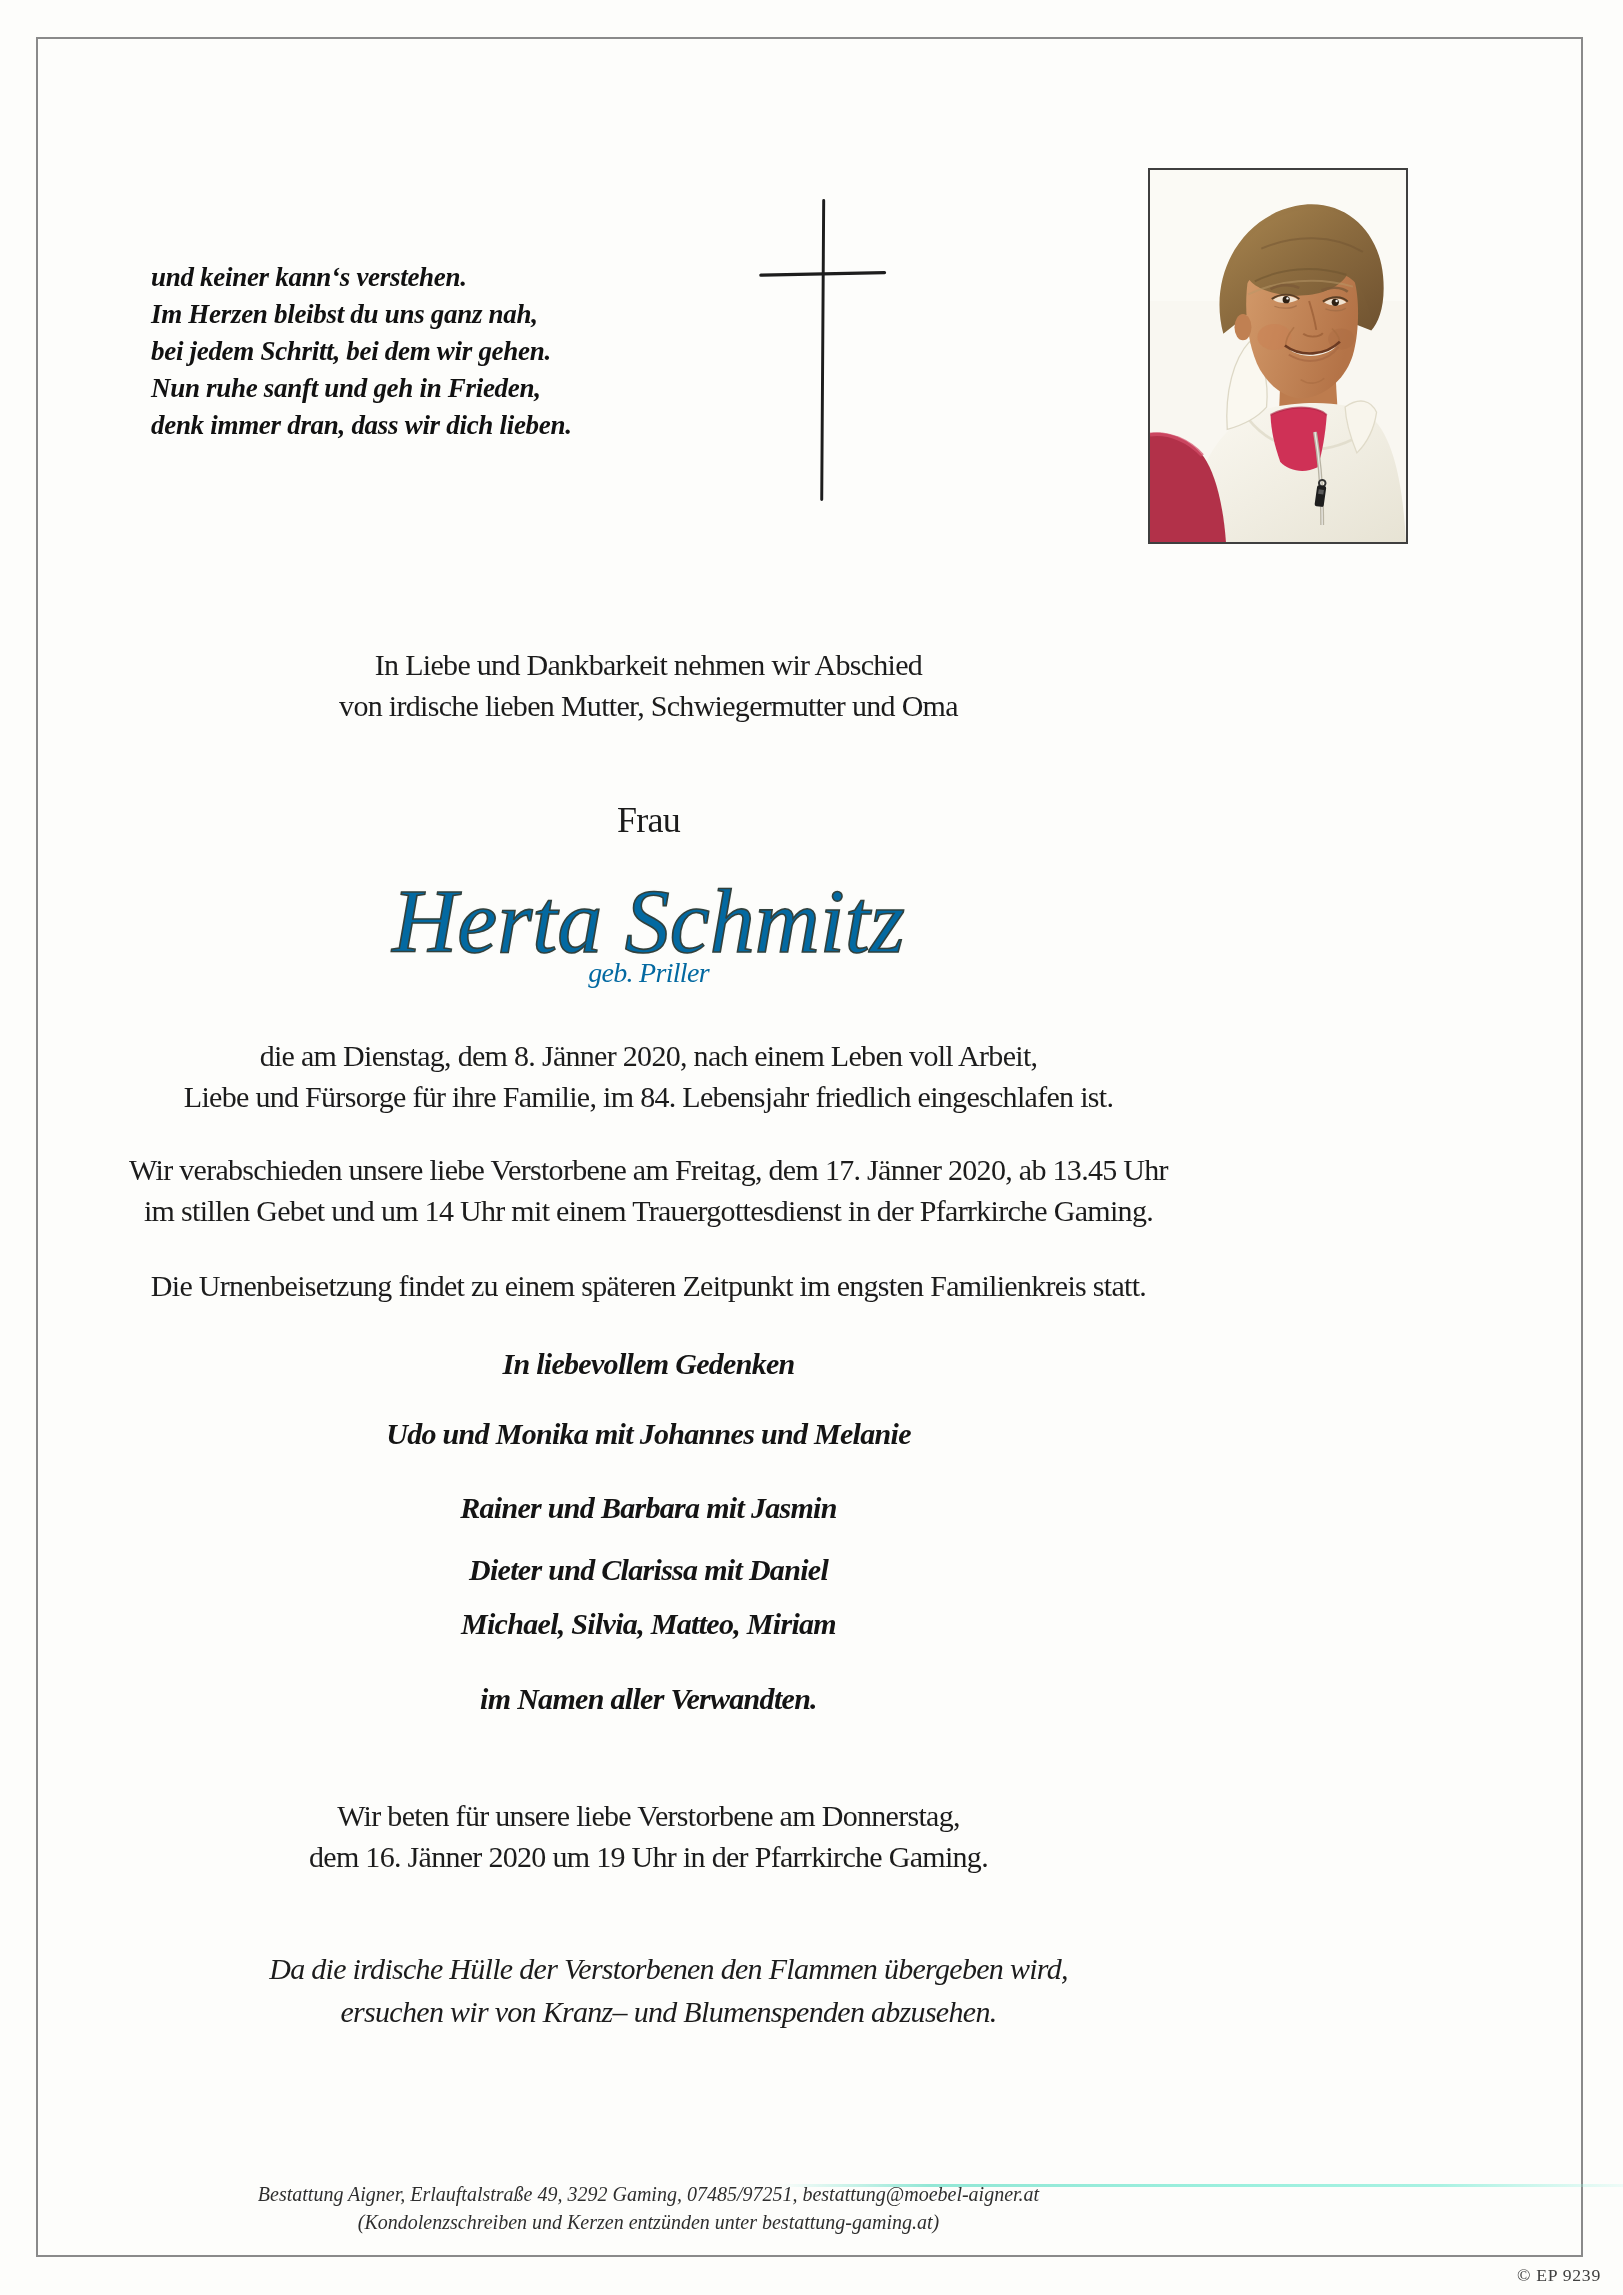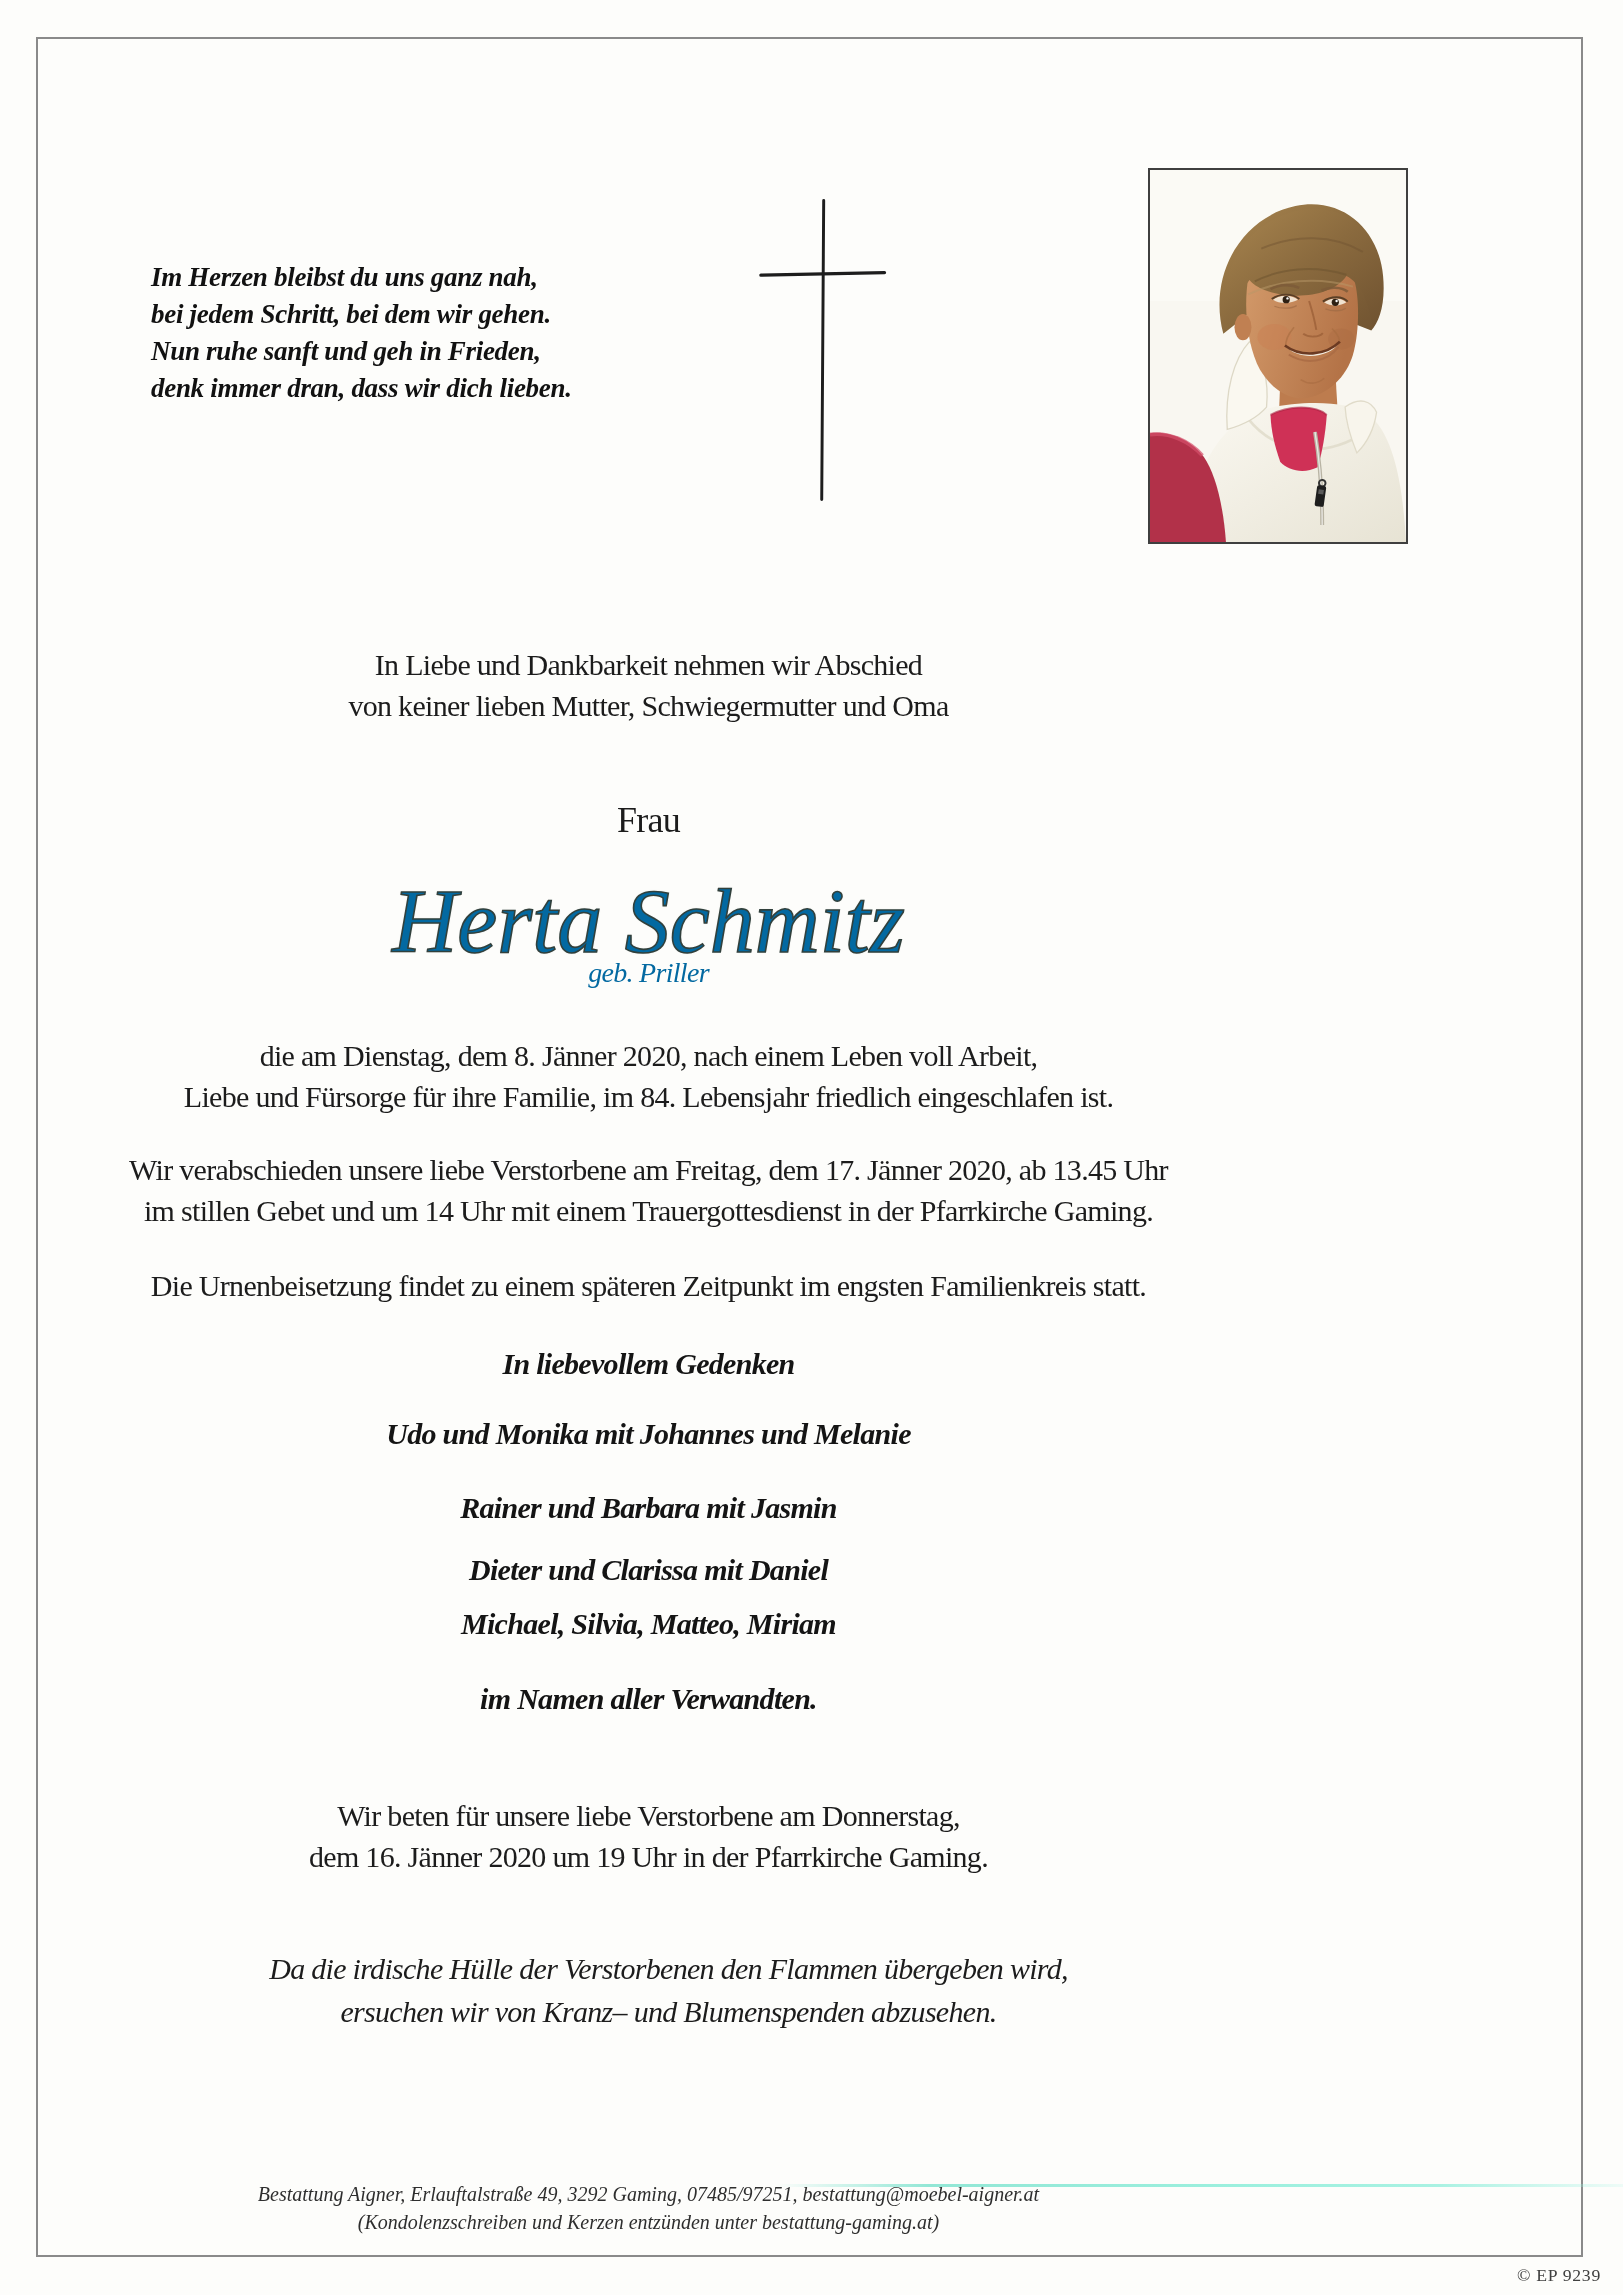--- a/index.html
+++ b/index.html
@@ -96,20 +96,21 @@
   }
 </style>
 </head>
 <body>
 
 <div class="page">
 
   <div class="card-border"></div>
 
   <div class="poem">
+    <div>und keiner kann‘s verstehen.</div>
     <div>Im Herzen bleibst du uns ganz nah,</div>
     <div>bei jedem Schritt, bei dem wir gehen.</div>
     <div>Nun ruhe sanft und geh in Frieden,</div>
     <div>denk immer dran, dass wir dich lieben.</div>
   </div>
 
   <svg class="cross" viewBox="0 0 220 480" aria-hidden="true">
     <line x1="108" y1="7" x2="105" y2="464" stroke="#1d1d1d" stroke-width="4.5" stroke-linecap="round"></line>
     <line x1="12" y1="121" x2="201" y2="117" stroke="#1d1d1d" stroke-width="5" stroke-linecap="round"></line>
   </svg>
@@ -193,21 +194,21 @@
       <path d="M212,282 C238,298 270,294 288,270" fill="none" stroke="#a96a44" stroke-width="3" opacity="0.8"></path>
 
       <path d="M230,320 C242,328 256,327 266,318" fill="none" stroke="#a56a40" stroke-width="2.5" opacity="0.55"></path>
 
       <path d="M0,402 C32,398 64,414 82,438 C100,464 112,512 116,568 L0,568 Z" fill="#b23149"></path>
       <path d="M0,404 C30,400 60,414 80,436" fill="none" stroke="#d4506b" stroke-width="6" opacity="0.7"></path>
     </svg>
   </div>
 
   <div class="cline" style="top:648px">In Liebe und Dankbarkeit nehmen wir Abschied</div>
-  <div class="cline" style="top:689px">von keiner lieben Mutter, Schwiegermutter und Oma</div>
+  <div class="cline" style="top:689px">von irdische lieben Mutter, Schwiegermutter und Oma</div>
 
   <div class="cline salutation" style="top:765px">Frau</div>
 
   <div class="cline name-line" style="top:838px">Herta Schmitz</div>
   <div class="cline maiden" style="top:957px">geb. Priller</div>
 
   <div class="cline" style="top:1039px">die am Dienstag, dem 8. Jänner 2020, nach einem Leben voll Arbeit,</div>
   <div class="cline" style="top:1080px">Liebe und Fürsorge für ihre Familie, im 84. Lebensjahr friedlich eingeschlafen ist.</div>
 
   <div class="cline" style="top:1153px">Wir verabschieden unsere liebe Verstorbene am Freitag, dem 17. Jänner 2020, ab 13.45 Uhr</div>

